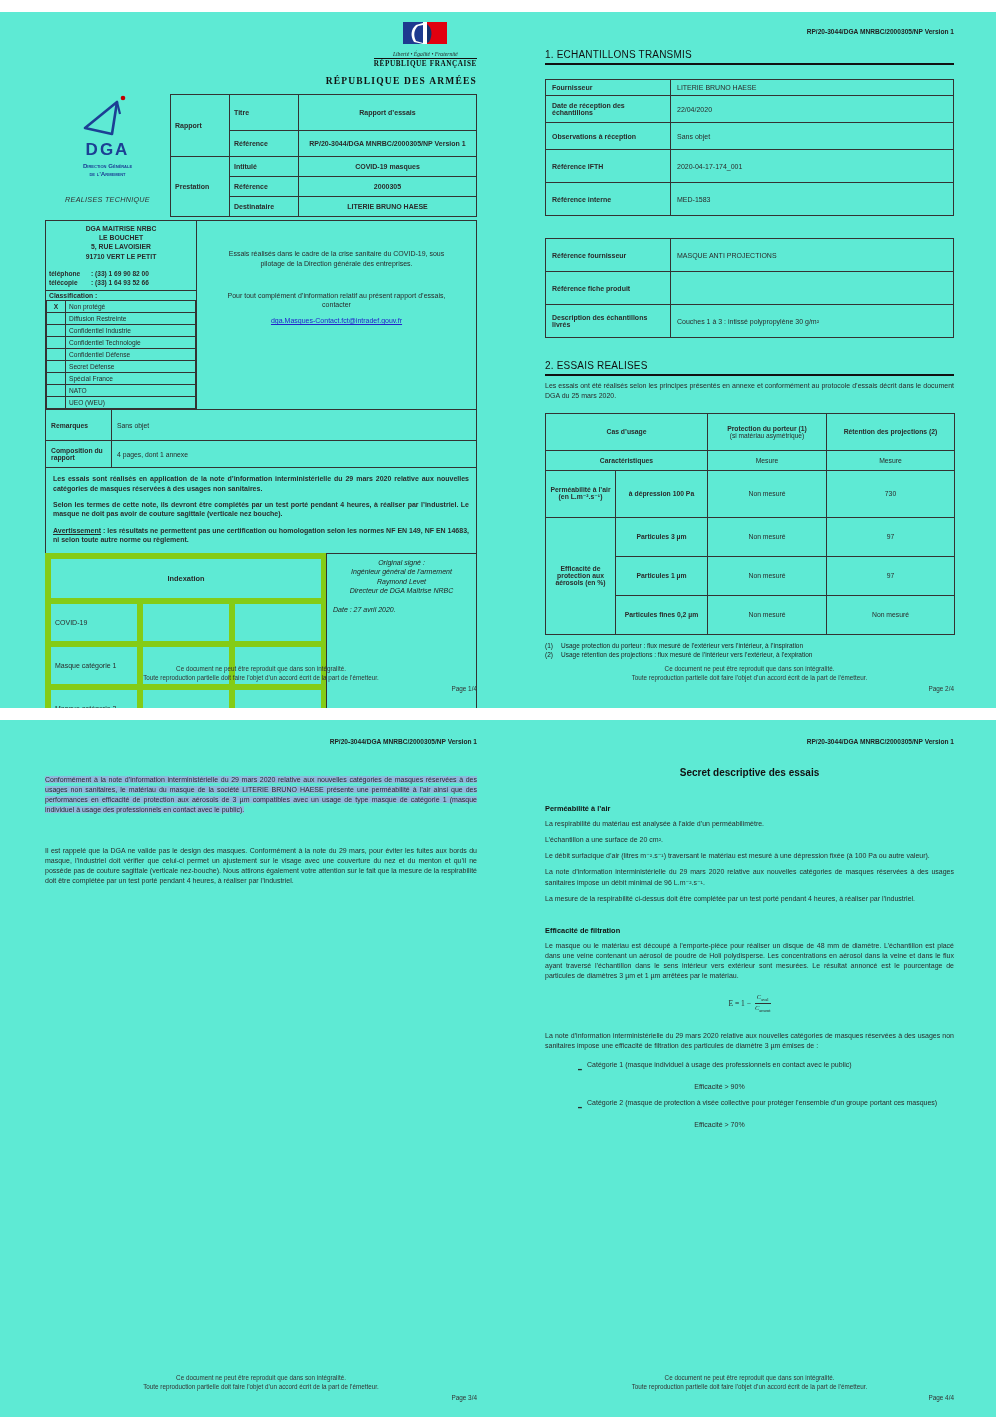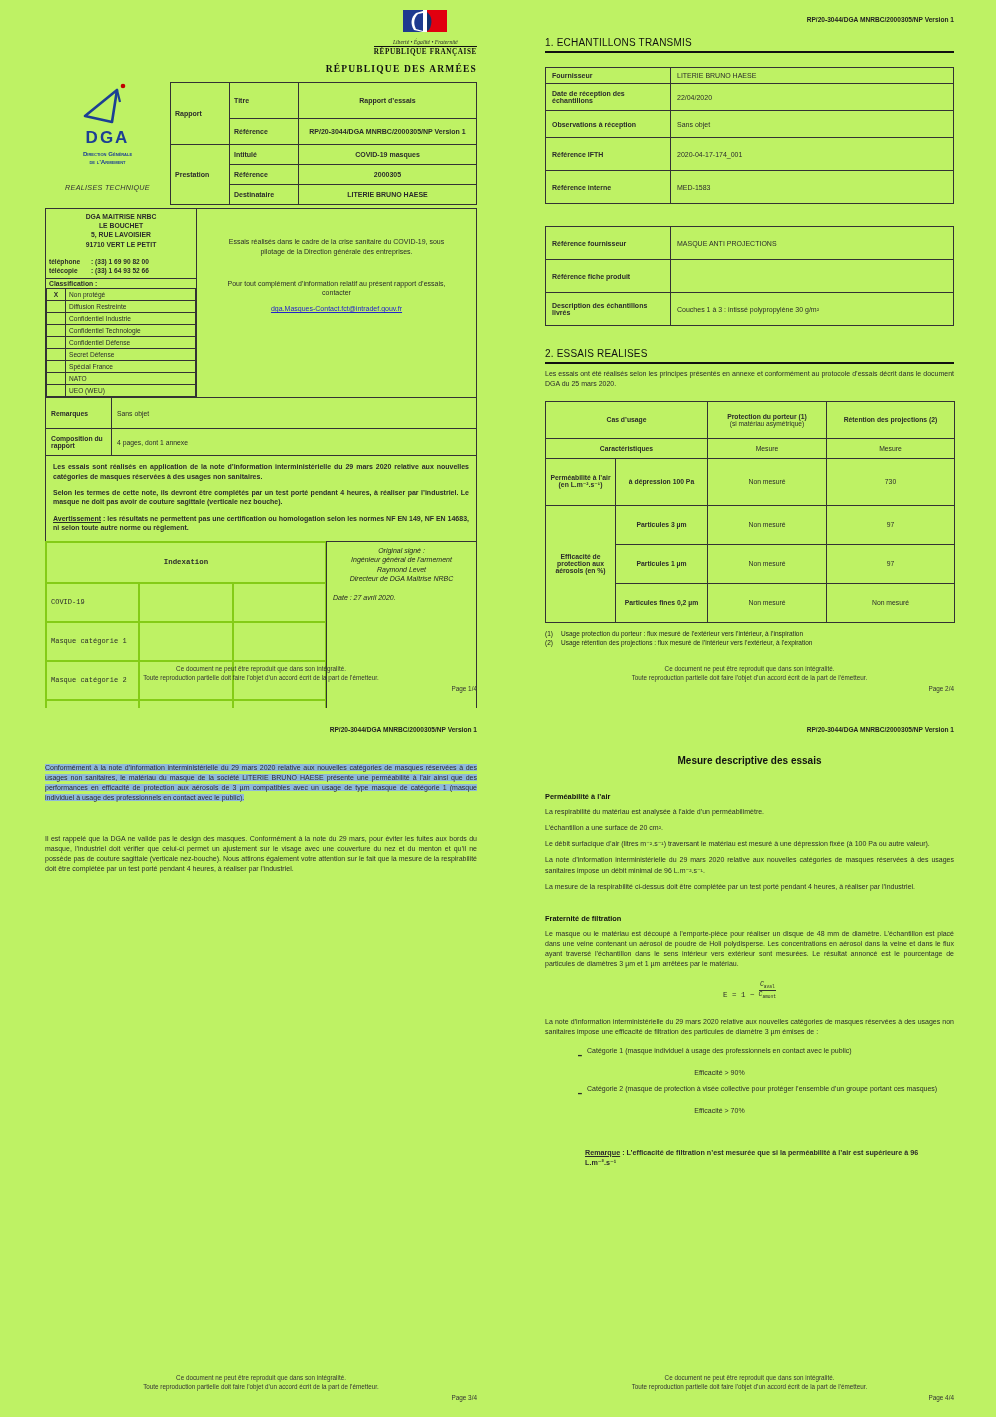--- a/index.html
+++ b/index.html
@@ -2,21 +2,21 @@
 <html><head>
 <meta charset="utf-8">
 <style>
   html,body{margin:0;padding:0;}
   body{
     width:996px;height:1417px;background:#ffffff;overflow:hidden;
     font-family:"Liberation Sans","DejaVu Sans",sans-serif;color:#2b2b2b;
     -webkit-font-smoothing:antialiased;
   }
   .sheet{display:grid;grid-template-columns:498px 498px;grid-template-rows:708px 709px;width:996px;height:1417px;}
-  .page{position:relative;overflow:hidden;background:#bef264;}
+  .page{position:relative;overflow:hidden;background:#5eead4;margin-top:12px;}
   .page.left{padding:10px 21px 0 45px;}
   .page.right{padding:10px 42px 0 47px;}
 
   
   .docref{font-size:6.6px;font-weight:bold;text-align:right;color:#222;margin-top:6px;}
   .sectitle{font-size:10px;color:#111;border-bottom:2.5px solid #111;padding-bottom:3px;letter-spacing:.2px;}
   .footer{position:absolute;left:45px;right:21px;bottom:26px;text-align:center;font-size:6.3px;color:#333;line-height:1.45;}
   .page.right .footer{left:47px;right:42px;}
   .pagenum{position:absolute;right:0;bottom:-11px;font-size:6.4px;color:#333;}
   p{margin:0;}
@@ -64,21 +64,21 @@
   .remarques-row td{height:24px;}
   .compo-row td{height:20px;}
 
   .bold-paras{border:1px solid #333;margin-top:-1px;padding:6px 7px 8px;}
   .bold-paras p{font-size:7px;font-weight:bold;text-align:justify;line-height:1.35;margin-bottom:7px;}
   .bold-paras p:last-child{margin-bottom:0;}
   .ulab{text-decoration:underline;}
 
   .index-row{display:flex;margin-top:-1px;align-items:stretch;}
   .index-table{width:282px;flex:0 0 282px;table-layout:fixed;}
-  .index-table td,.index-table th{border:2px solid #84cc16;font-size:7px;padding:12px 4px;height:13px;text-align:left;font-weight:normal;font-family:Liberation Mono, monospace;}
+  .index-table td,.index-table th{border:6px solid #84cc16;font-size:7px;padding:12px 4px;height:13px;text-align:left;font-weight:normal;}
   .index-table th{text-align:center;font-weight:bold;font-size:7.4px;height:15px;}
   .sig-box{flex:1;border:1px solid #333;border-left:1px solid #333;margin-left:-1px;padding:4px 6px;font-style:italic;font-size:7px;line-height:1.35;text-align:center;color:#222;}
   .sig-box .date{text-align:left;margin-top:9px;}
 
   
   .p2-kv{width:100%;table-layout:fixed;margin-top:10px;}
   .p2-kv td{border:1px solid #333;font-size:7px;padding:4px 6px;}
   .p2-kv .k{width:112px;font-weight:bold;}
   .p2-kv tr.tall td{height:24px;}
   .p2-kv tr.med td{height:18px;}
@@ -98,21 +98,21 @@
   .footnotes .fn .n{width:16px;flex:0 0 16px;}
 
   
   .hl{background:#8fb9dc;}
   .p3-par{font-size:7px;text-align:justify;line-height:1.45;}
 
   
   .annexe-title{font-size:10px;font-weight:bold;text-align:center;margin-top:22px;color:#111;}
   .subhead{font-size:7.4px;font-weight:bold;margin-top:16px;color:#111;}
   .p4-par{font-size:7px;text-align:justify;line-height:1.45;margin-top:6px;}
-  .formula{display:flex;justify-content:center;align-items:flex-end;margin:12px 0 4px;font-size:7.5px;font-family:Liberation Mono, monospace;}
+  .formula{display:flex;justify-content:center;align-items:center;margin:12px 0 4px;font-size:7.5px;font-family:Liberation Serif, serif;}
   .frac{display:inline-flex;flex-direction:column;text-align:center;margin-left:4px;font-size:6.5px;line-height:1.15;}
   .frac .den{border-top:.8px solid #333;}
   .frac i{font-style:italic;}
   .frac sub{font-size:4.5px;}
   .cat-item{display:flex;margin-top:8px;}
   .cat-item .dash{width:14px;flex:0 0 14px;text-align:center;}
   .cat-item .ctext{flex:1;font-size:7px;text-align:justify;line-height:1.45;padding-right:4px;}
   .cat-item{padding-left:28px;}
   .eff{font-size:7px;text-align:center;margin-top:5px;padding-right:60px;}
   .remark{font-size:7.2px;font-weight:bold;margin-top:34px;padding:0 30px 0 40px;line-height:1.4;}
@@ -436,30 +436,30 @@
     <div class="footer">
       <div>Ce document ne peut être reproduit que dans son intégralité.</div>
       <div>Toute reproduction partielle doit faire l’objet d’un accord écrit de la part de l’émetteur.</div>
       <div class="pagenum">Page 3/4</div>
     </div>
   </div>
 
   <div class="page right">
     <div class="docref" style="margin-top:8px;">RP/20-3044/DGA MNRBC/2000305/NP Version 1</div>
 
-    <div class="annexe-title">Mesure descriptive des essais</div>
+    <div class="annexe-title">Secret descriptive des essais</div>
 
     <div class="subhead" style="margin-top:26px;">Perméabilité à l’air</div>
     <p class="p4-par">La respirabilité du matériau est analysée à l’aide d’un perméabilimètre.</p>
     <p class="p4-par">L’échantillon a une surface de 20 cm².</p>
     <p class="p4-par">Le débit surfacique d’air (litres m⁻².s⁻¹) traversant le matériau est mesuré à une dépression fixée (à 100 Pa ou autre valeur).</p>
     <p class="p4-par">La note d’information interministérielle du 29 mars 2020 relative aux nouvelles catégories de masques réservées à des usages sanitaires impose un débit minimal de 96 L.m⁻².s⁻¹.</p>
     <p class="p4-par">La mesure de la respirabilité ci-dessus doit être complétée par un test porté pendant 4 heures, à réaliser par l’industriel.</p>
 
-    <div class="subhead" style="margin-top:22px;">Fraternité de filtration</div>
+    <div class="subhead" style="margin-top:22px;">Efficacité de filtration</div>
     <p class="p4-par">Le masque ou le matériau est découpé à l’emporte-pièce pour réaliser un disque de 48 mm de diamètre. L’échantillon est placé dans une veine contenant un aérosol de poudre de Holi polydisperse. Les concentrations en aérosol dans la veine et dans le flux ayant traversé l’échantillon dans le sens intérieur vers extérieur sont mesurées. Le résultat annoncé est le pourcentage de particules de diamètres 3 µm et 1 µm arrêtées par le matériau.</p>
 
     <div class="formula">
       <span>E = 1 −</span>
       <span class="frac">
         <span class="num"><i>C</i><sub>aval</sub></span>
         <span class="den"><i>C</i><sub>amont</sub></span>
       </span>
     </div>
 
@@ -470,21 +470,20 @@
       <span class="ctext">Catégorie 1 (masque individuel à usage des professionnels en contact avec le public)</span>
     </div>
     <div class="eff">Efficacité &gt; 90%</div>
 
     <div class="cat-item">
       <span class="dash">-</span>
       <span class="ctext">Catégorie 2 (masque de protection à visée collective pour protéger l’ensemble d’un groupe portant ces masques)</span>
     </div>
     <div class="eff">Efficacité &gt; 70%</div>
 
-    <p class="remark"><span class="ulab">Remarque</span><span> : L’efficacité de filtration n’est mesurée que si la perméabilité à l’air est supérieure à 96 L.m⁻².s⁻¹</span></p>
 
     <div class="footer">
       <div>Ce document ne peut être reproduit que dans son intégralité.</div>
       <div>Toute reproduction partielle doit faire l’objet d’un accord écrit de la part de l’émetteur.</div>
       <div class="pagenum">Page 4/4</div>
     </div>
   </div>
 
 </div>
 

